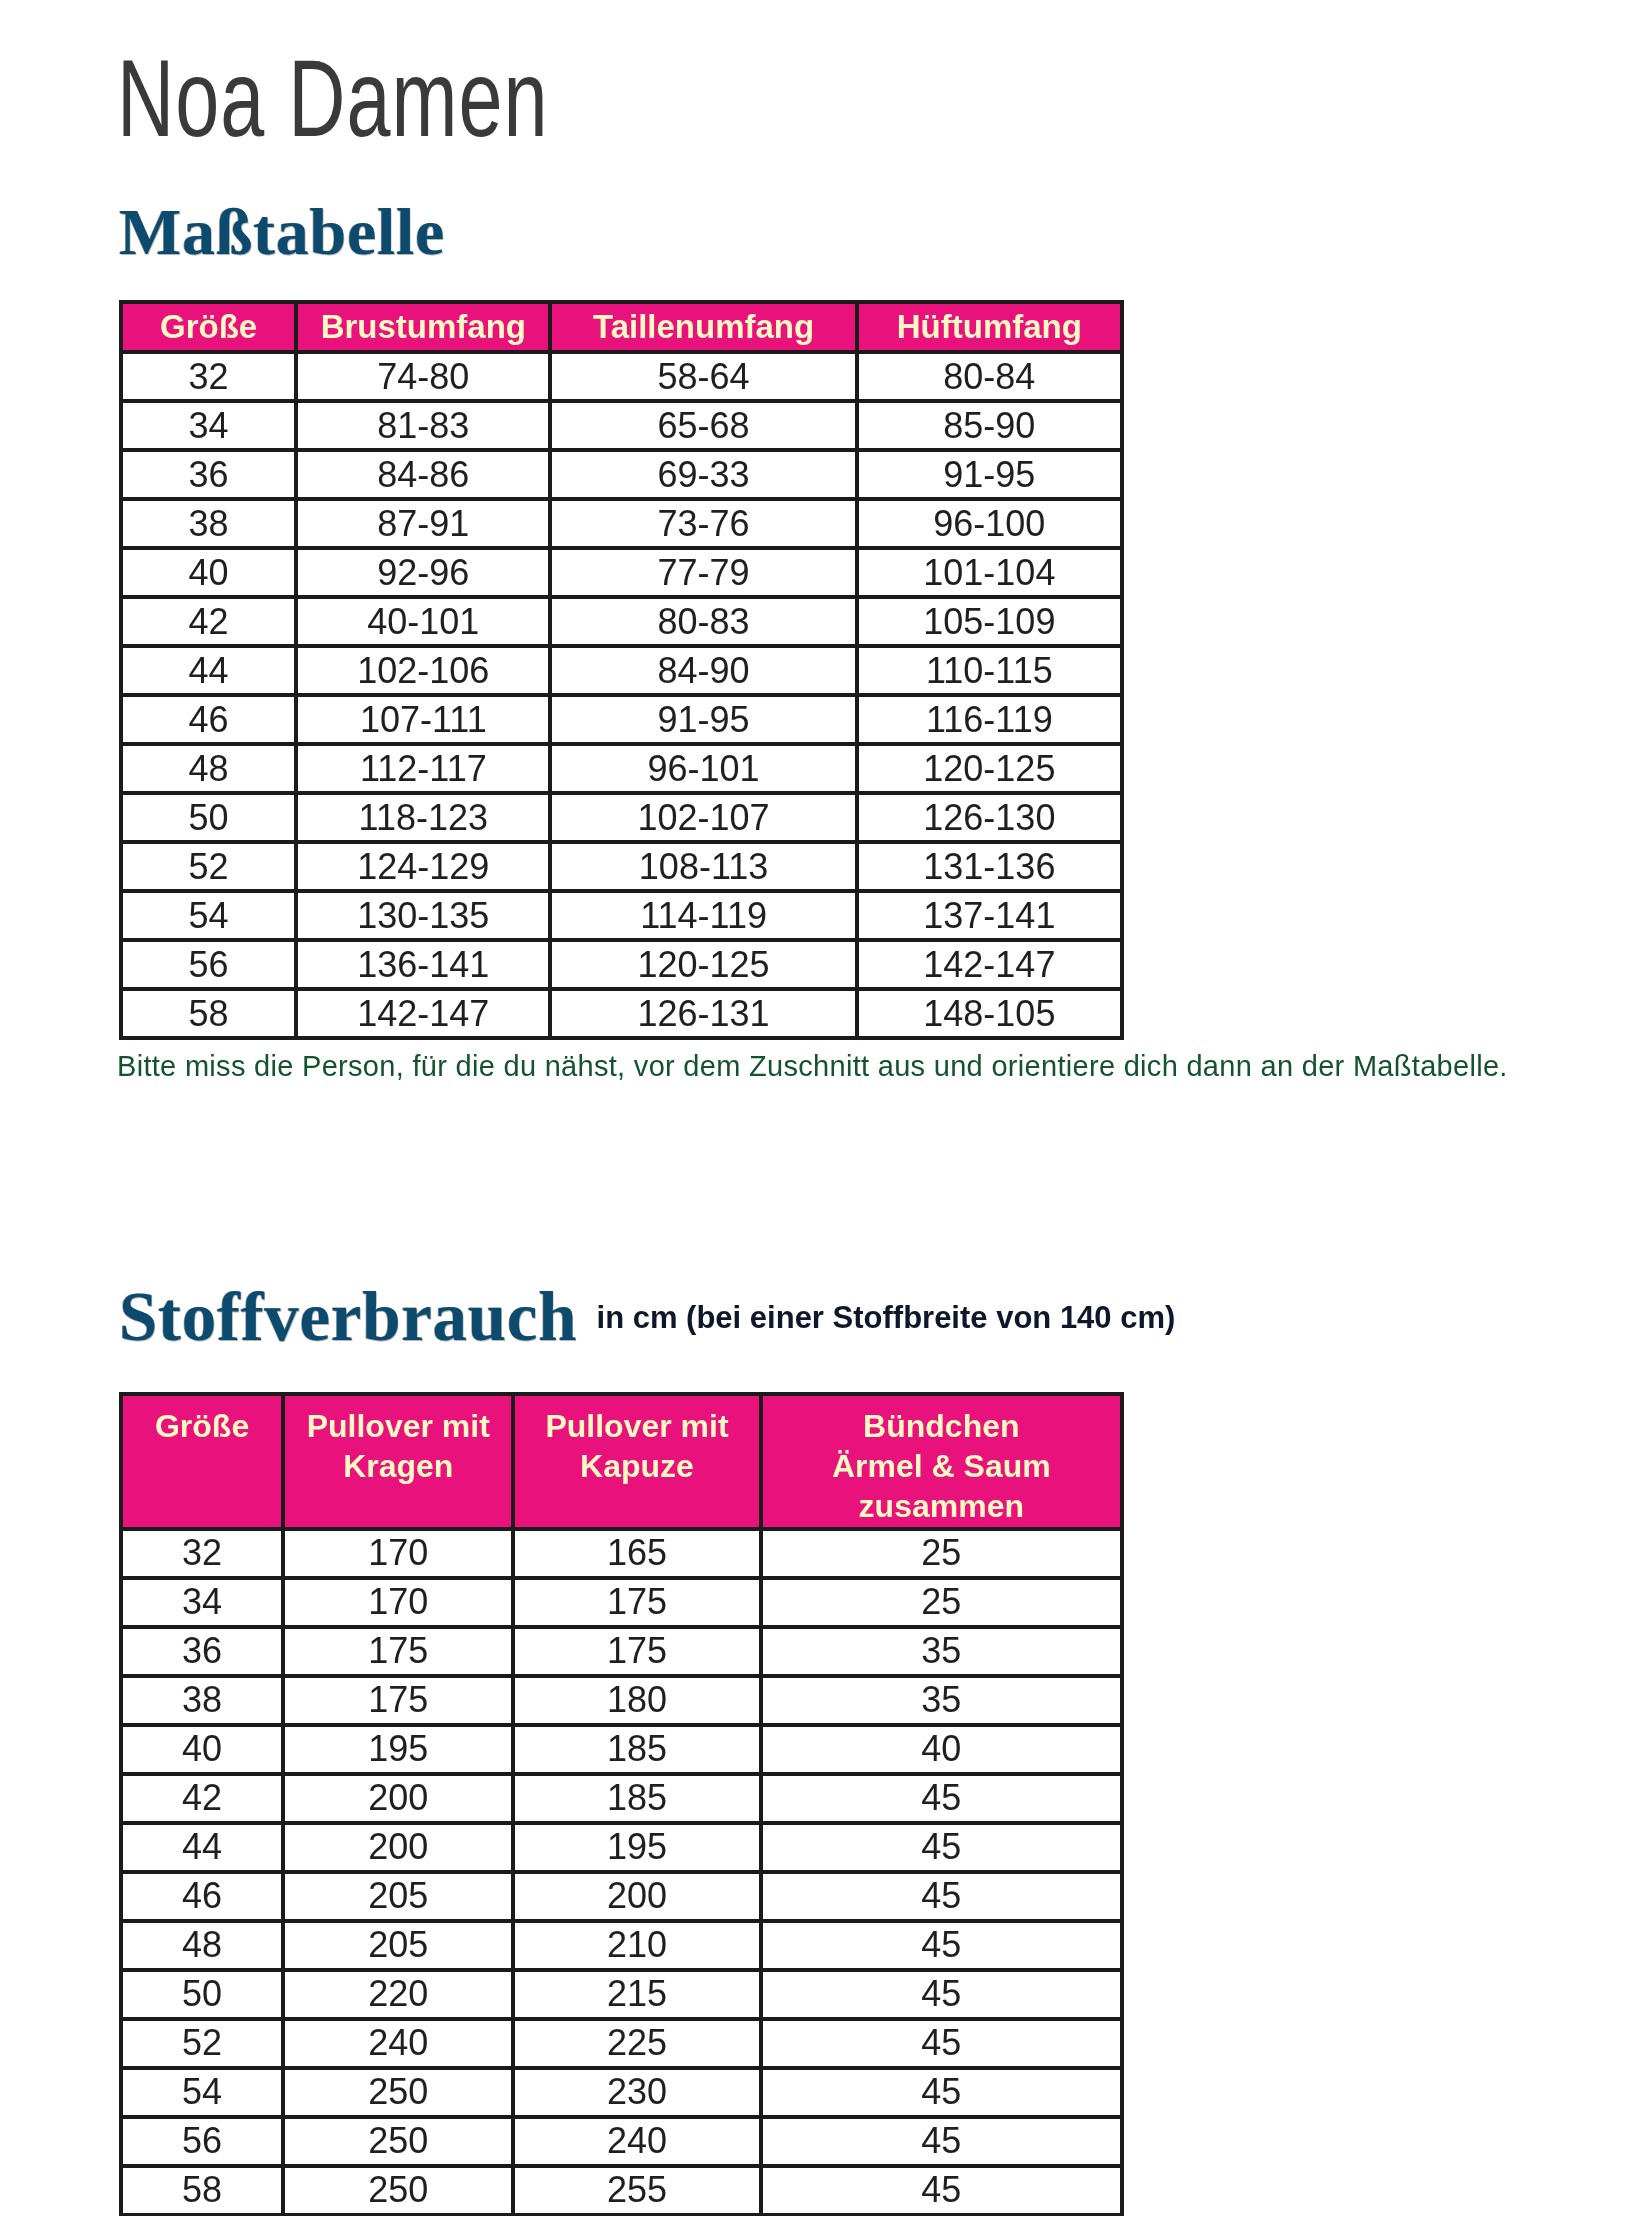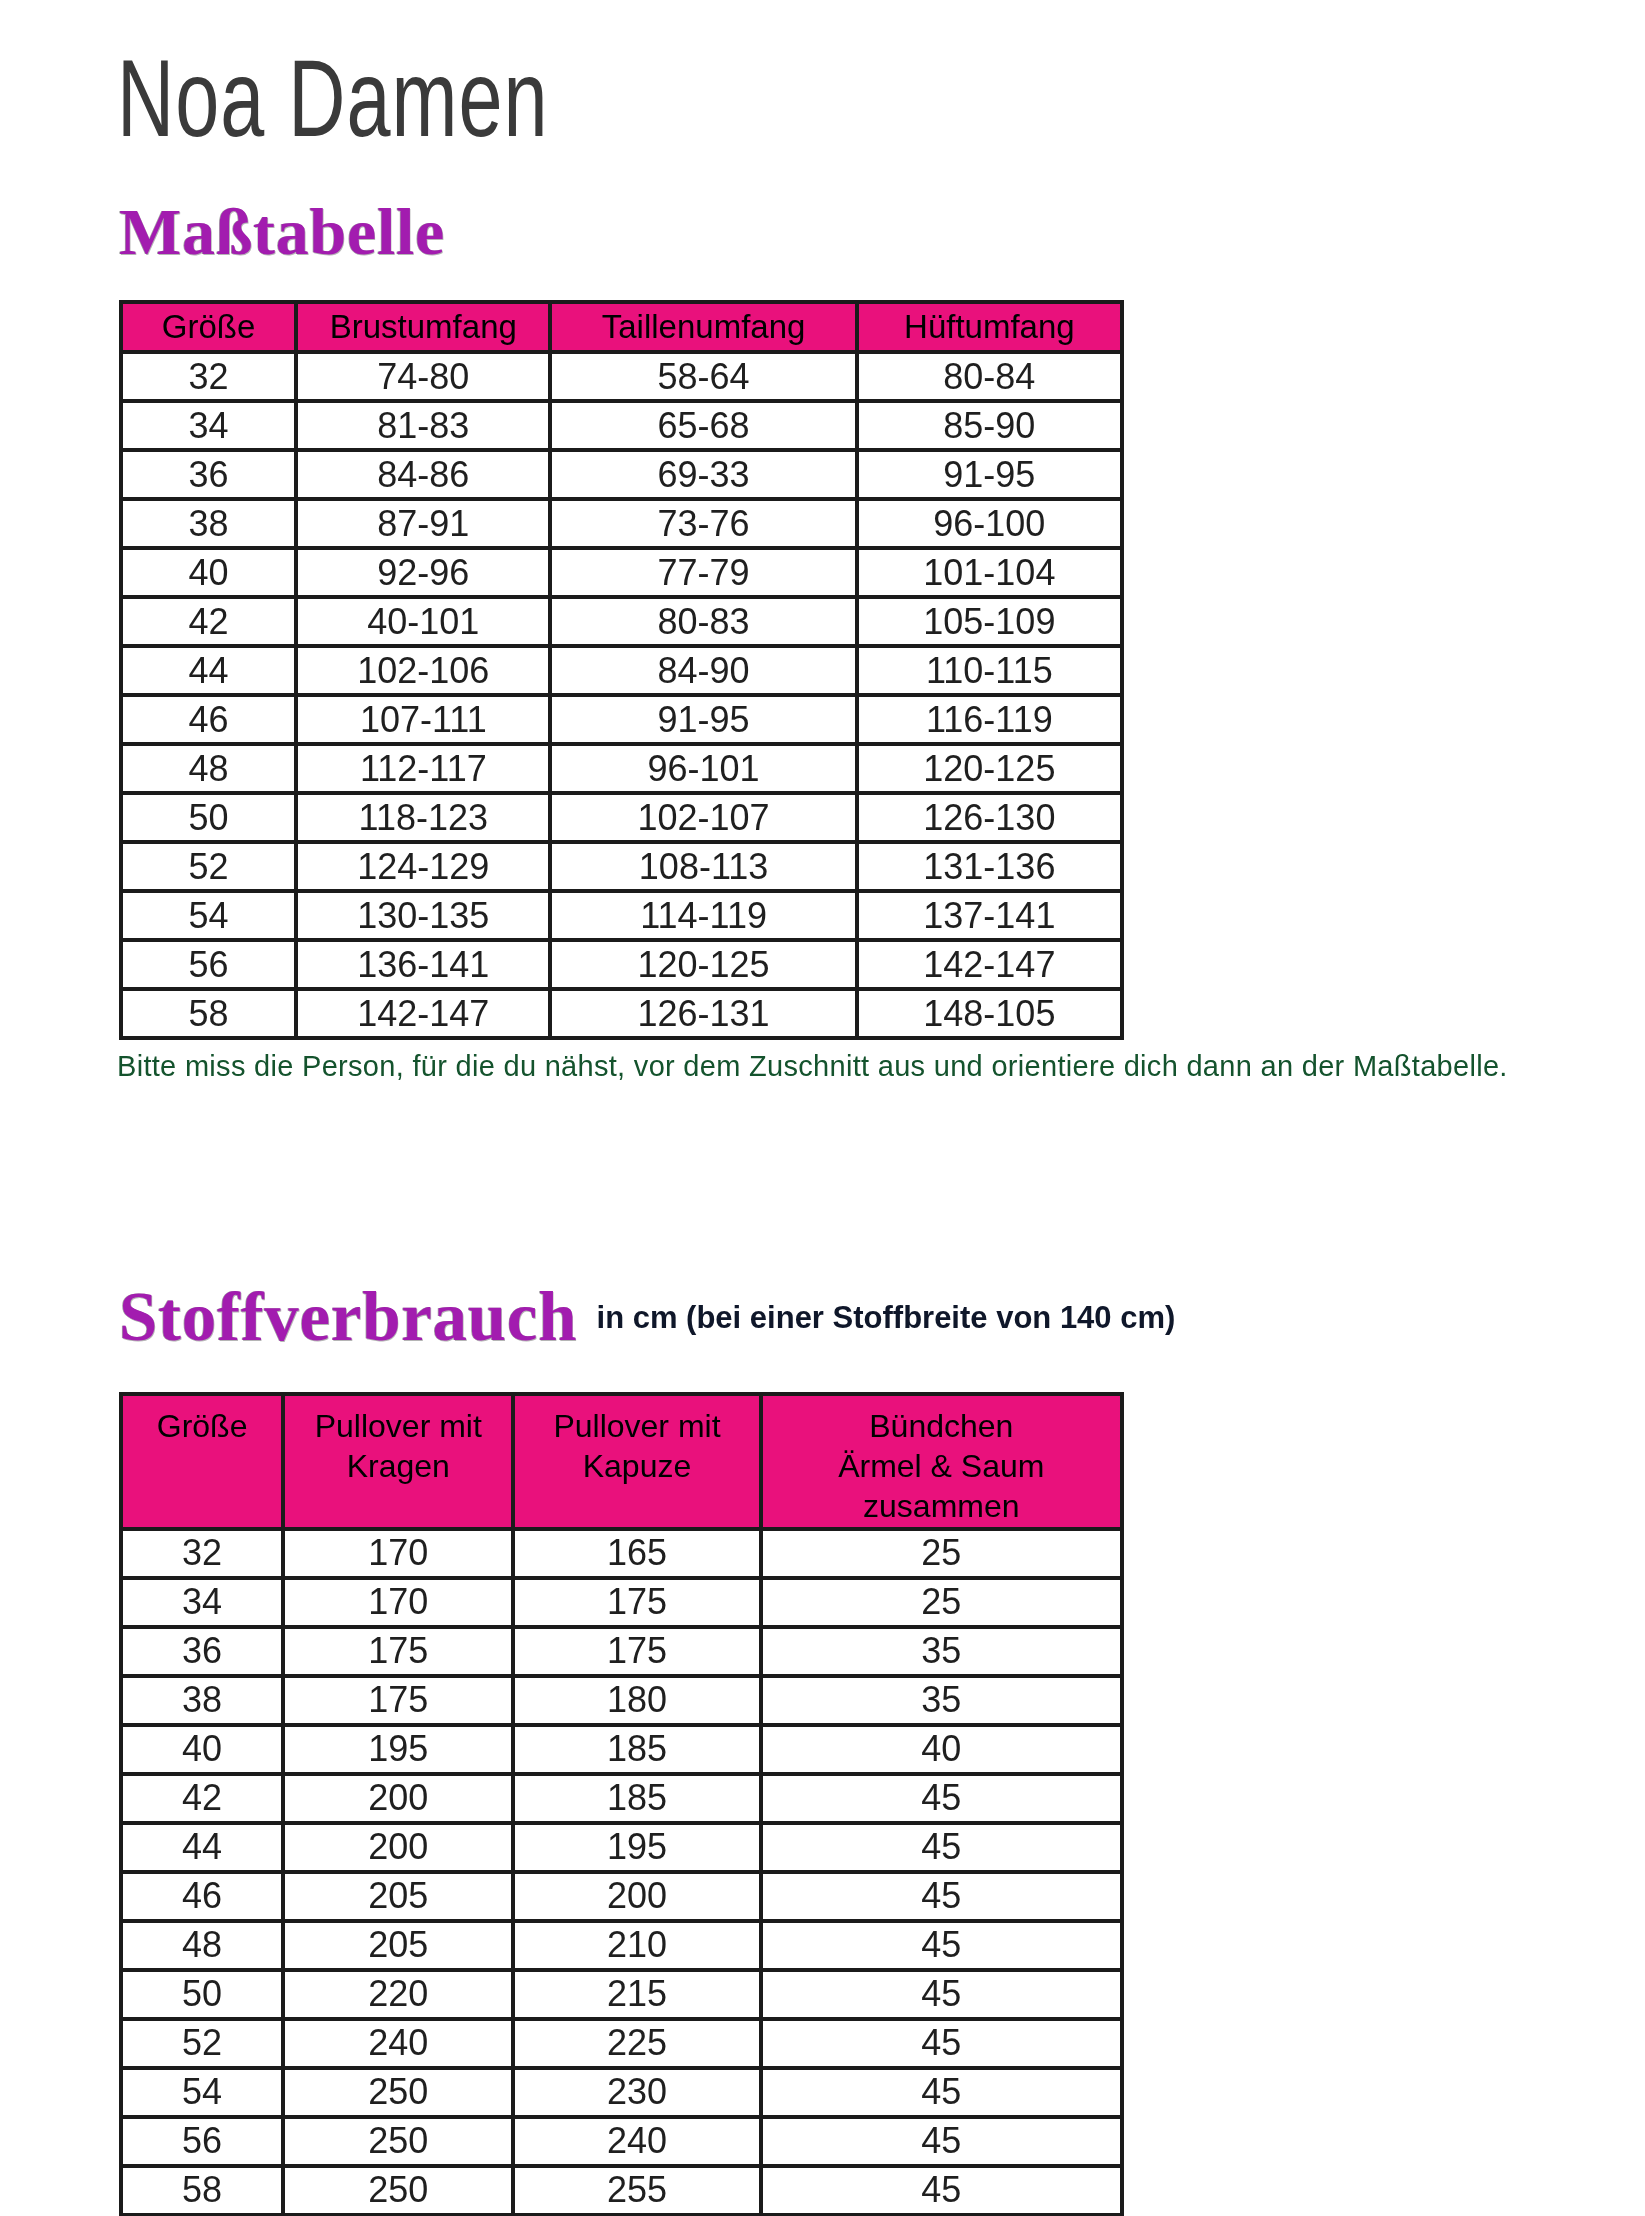--- a/index.html
+++ b/index.html
@@ -31,21 +31,21 @@
     transform: scaleX(0.72);
     transform-origin: 0 0;
     white-space: nowrap;
     line-height: 1.0;
   }
 
   
   .sketch-heading {
     font-family: "Liberation Serif", serif;
     font-weight: 700;
-    color: #a21caf;
+    color: #0c4a6e;
     text-shadow: 0.7px 0.7px 0 #b5b5b5, -0.7px 0 0 #a5a5a5;
     letter-spacing: 0.7px;
     line-height: 1.0;
     white-space: nowrap;
   }
   .heading-1 {
     position: absolute;
     left: 119px;
     top: 199px;
     font-size: 66px;
@@ -79,22 +79,22 @@
   #table-stoffverbrauch { top: 1392px; }
 
   .m-table th, .m-table td {
     border: 4.1px solid #1b1b1b;
     text-align: center;
     vertical-align: middle;
     overflow: hidden;
   }
   .m-table th {
     background: #e9117c;
-    color: #000000;
-    font-weight: 400;
+    color: #fef9c3;
+    font-weight: 700;
     font-size: 33px;
     height: 44px;
   }
   .m-table td {
     font-size: 36px;
     font-weight: 400;
     color: #1f1f1f;
     height: 43px;
     background: #ffffff;
   }

